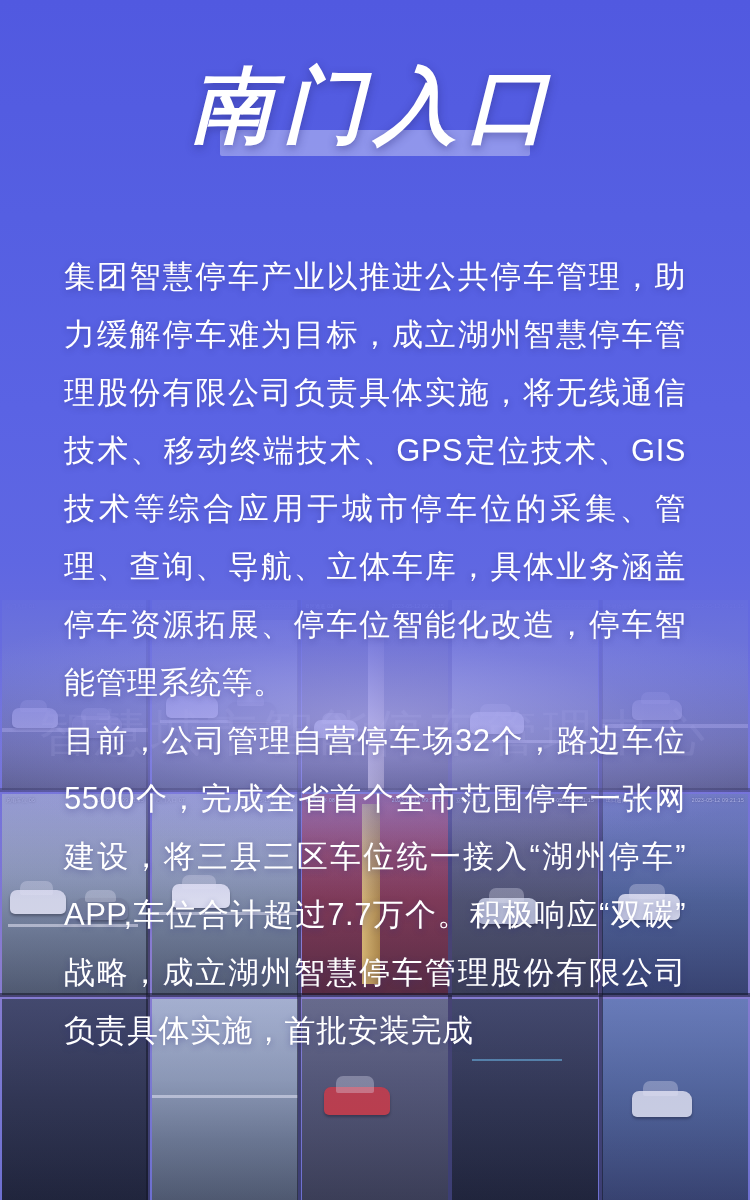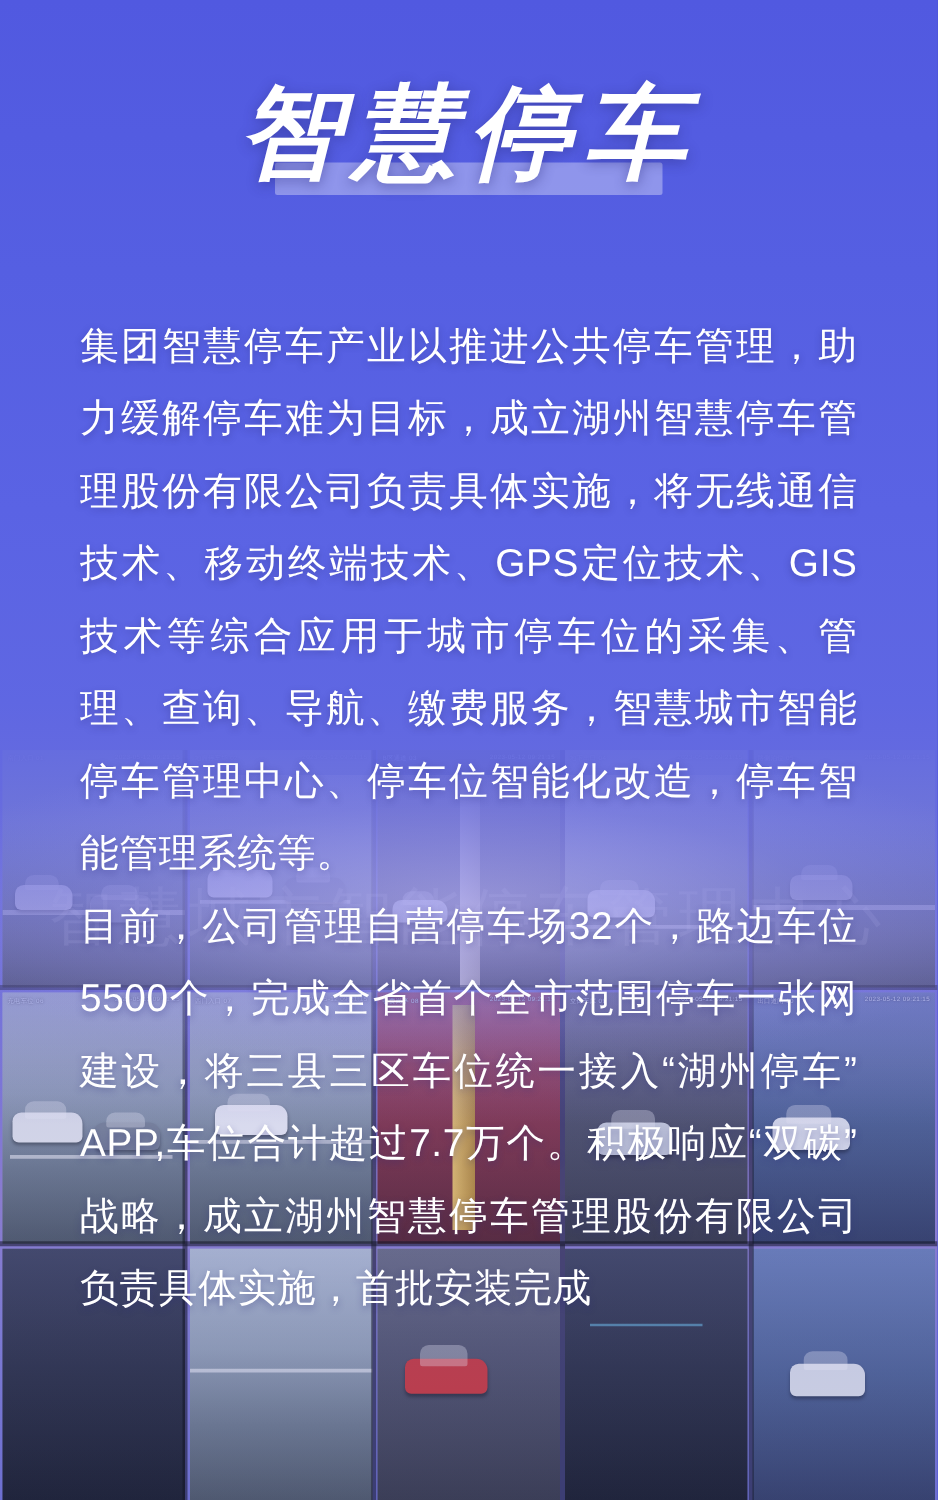--- a/index.html
+++ b/index.html
@@ -306,21 +306,21 @@
       <div class="bezel-h" style="top:393px;"></div>
     </div>
   </div>
 
   <div class="ghost-text">智慧城市智能停车管理中心</div>
   <div class="haze"></div>
   <div class="glow"></div>
 
   <div class="title-wrap">
     <div class="title-bar"></div>
-    <div class="title">智慧停车</div>
+    <div class="title">南门入口</div>
   </div>
 
   <div class="body-text">
-    <p>集团智慧停车产业以推进公共停车管理，助力缓解停车难为目标，成立湖州智慧停车管理股份有限公司负责具体实施，将无线通信技术、移动终端技术、GPS定位技术、GIS技术等综合应用于城市停车位的采集、管理、查询、导航、缴费服务，智慧城市智能停车管理中心、停车位智能化改造，停车智能管理系统等。</p>
+    <p>集团智慧停车产业以推进公共停车管理，助力缓解停车难为目标，成立湖州智慧停车管理股份有限公司负责具体实施，将无线通信技术、移动终端技术、GPS定位技术、GIS技术等综合应用于城市停车位的采集、管理、查询、导航、立体车库，具体业务涵盖停车资源拓展、停车位智能化改造，停车智能管理系统等。</p>
     <p>目前，公司管理自营停车场32个，路边车位5500个，完成全省首个全市范围停车一张网建设，将三县三区车位统一接入“湖州停车”APP,车位合计超过7.7万个。积极响应“双碳”战略，成立湖州智慧停车管理股份有限公司负责具体实施，首批安装完成</p>
   </div>
 
 </div>
 
 </body></html>

